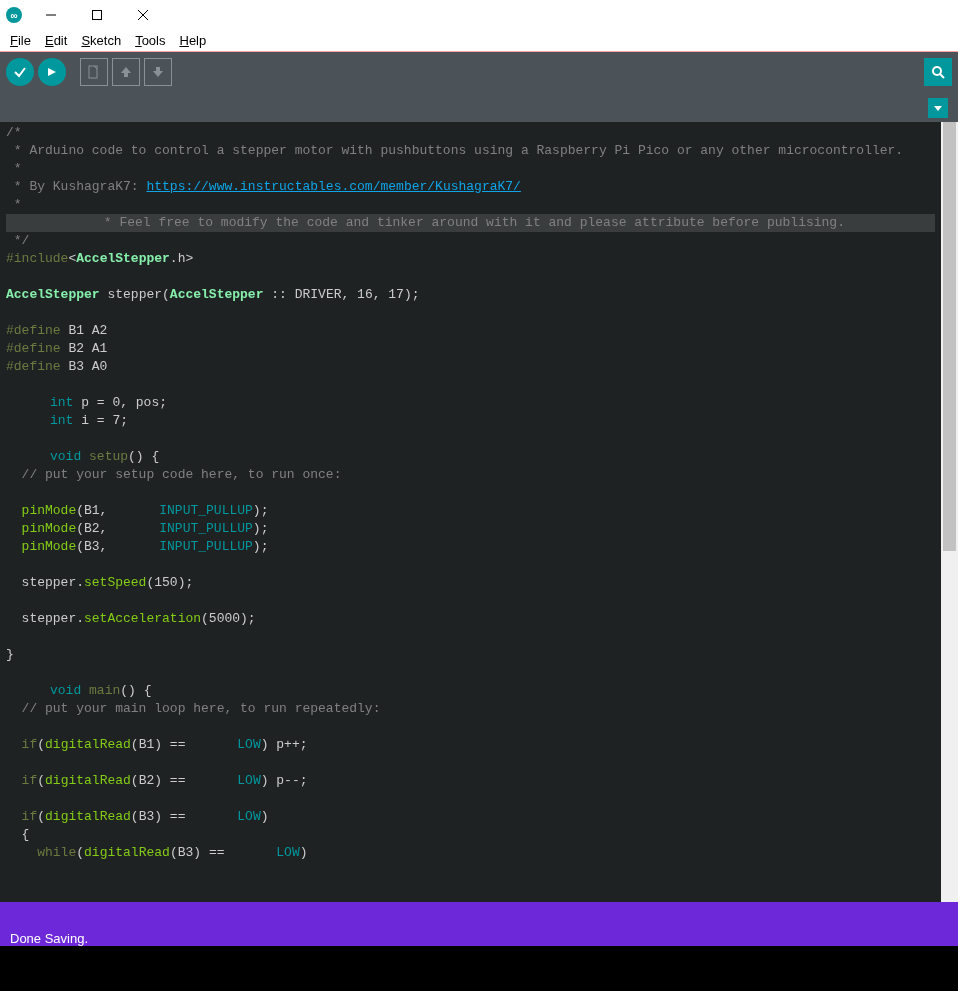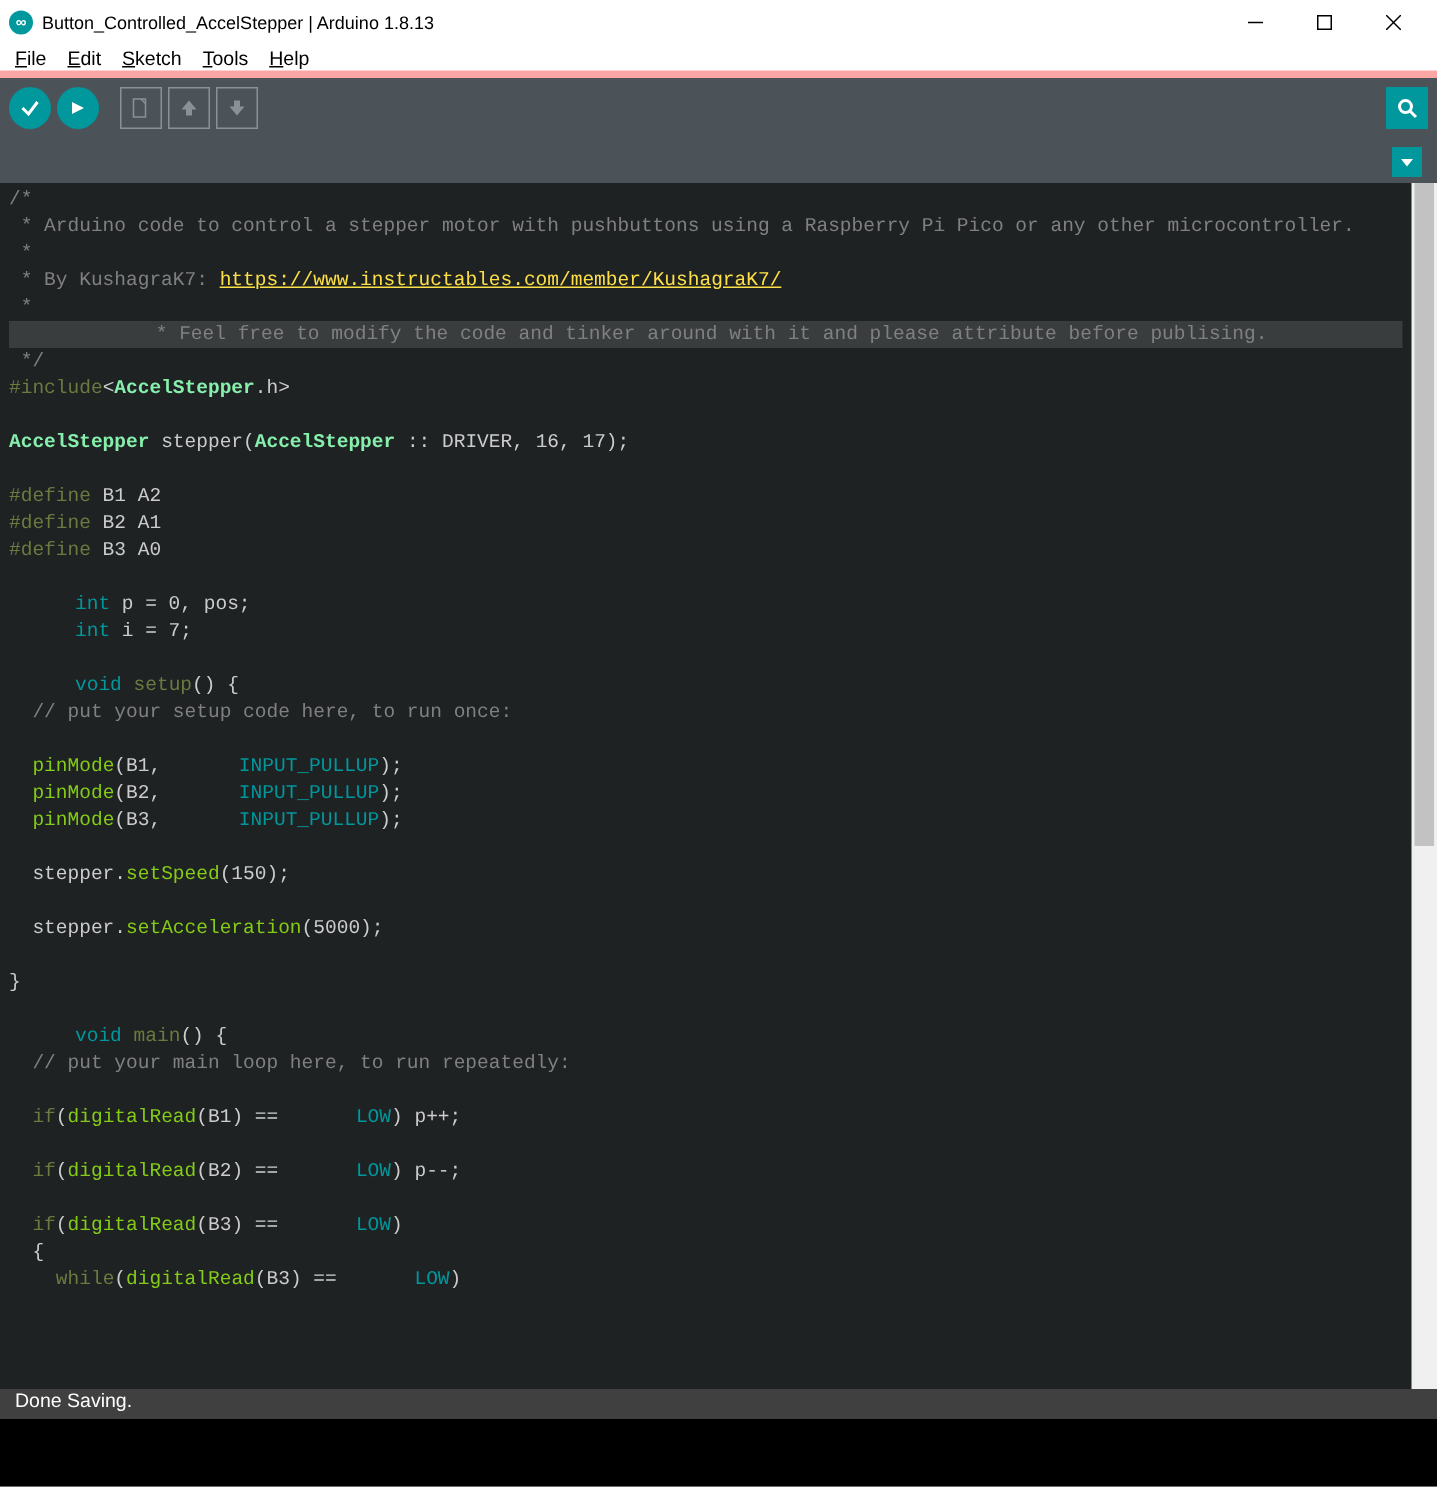--- a/index.html
+++ b/index.html
@@ -36,21 +36,21 @@
   width: 46px; height: 30px;
   display: flex; align-items: center; justify-content: center;
   color: #000; font-size: 14px;
 }
 .menubar {
   height: 22px;
   padding: 0 6px;
   display: flex;
   align-items: center;
   gap: 6px;
-  border-bottom: 5px solid #fca5a5;
+  border-bottom: 1px solid #fca5a5;
   text-align: right;
 }
 .menu-item { font-size: 13px; padding: 2px 4px; color: #000; }
 .menu-item u { text-decoration: underline; }
 .toolbar {
   height: 40px;
   background: #4b5359;
   display: flex;
   align-items: center;
   padding: 0 6px;
@@ -127,43 +127,42 @@
   position: absolute;
   left: 2px; width: 13px;
   top: 0; height: 55%;
   background: #c2c2c2;
 }
 .c-comment { color: #808080; }
 .c-type { color: #86efac; font-weight: bold;}
 .c-keyword { color: #6c7a40; }
 .c-func { color: #84cc16; }
 .c-const { color: #00979d; margin-left: 44px; }
-.c-link { color: #fde047; text-decoration: underline; margin-top: 20px; }
+.c-link { color: #0ea5e9; text-decoration: underline; margin-top: 20px; }
 .c-hl { background: #3a3d3e; display:inline-block; width:100%;text-align:center;}
 .status-bar {
-  height: 20px;
-  background: #404040;
-  color: #fff;
-  display: flex;
-  align-items: flex-start;
+  height: 44px;
+  background: #6d28d9;
+  color: #fff;
+  display: flex;
+  align-items: flex-end;
   padding: 0 10px;
   font-size: 13px;
 }
 .console {
   height: 45px;
   background: #000;
 }
 svg { display:block; }
 </style>
 </head>
 <body>
 
 <div class="titlebar">
   <span class="app-icon">∞</span>
-  <span class="title-text">Button_Controlled_AccelStepper | Arduino 1.8.13</span>
   <div class="win-btns">
     <div class="win-btn">
       <svg width="10" height="10">
           <line x1="0" y1="5" x2="10" y2="5" stroke="#000" stroke-width="1"></line>
         </svg>
     </div>
     <div class="win-btn">
       <svg width="10" height="10">
           <rect x="0.5" y="0.5" width="9" height="9" fill="none" stroke="#000" stroke-width="1"></rect>
         </svg>

